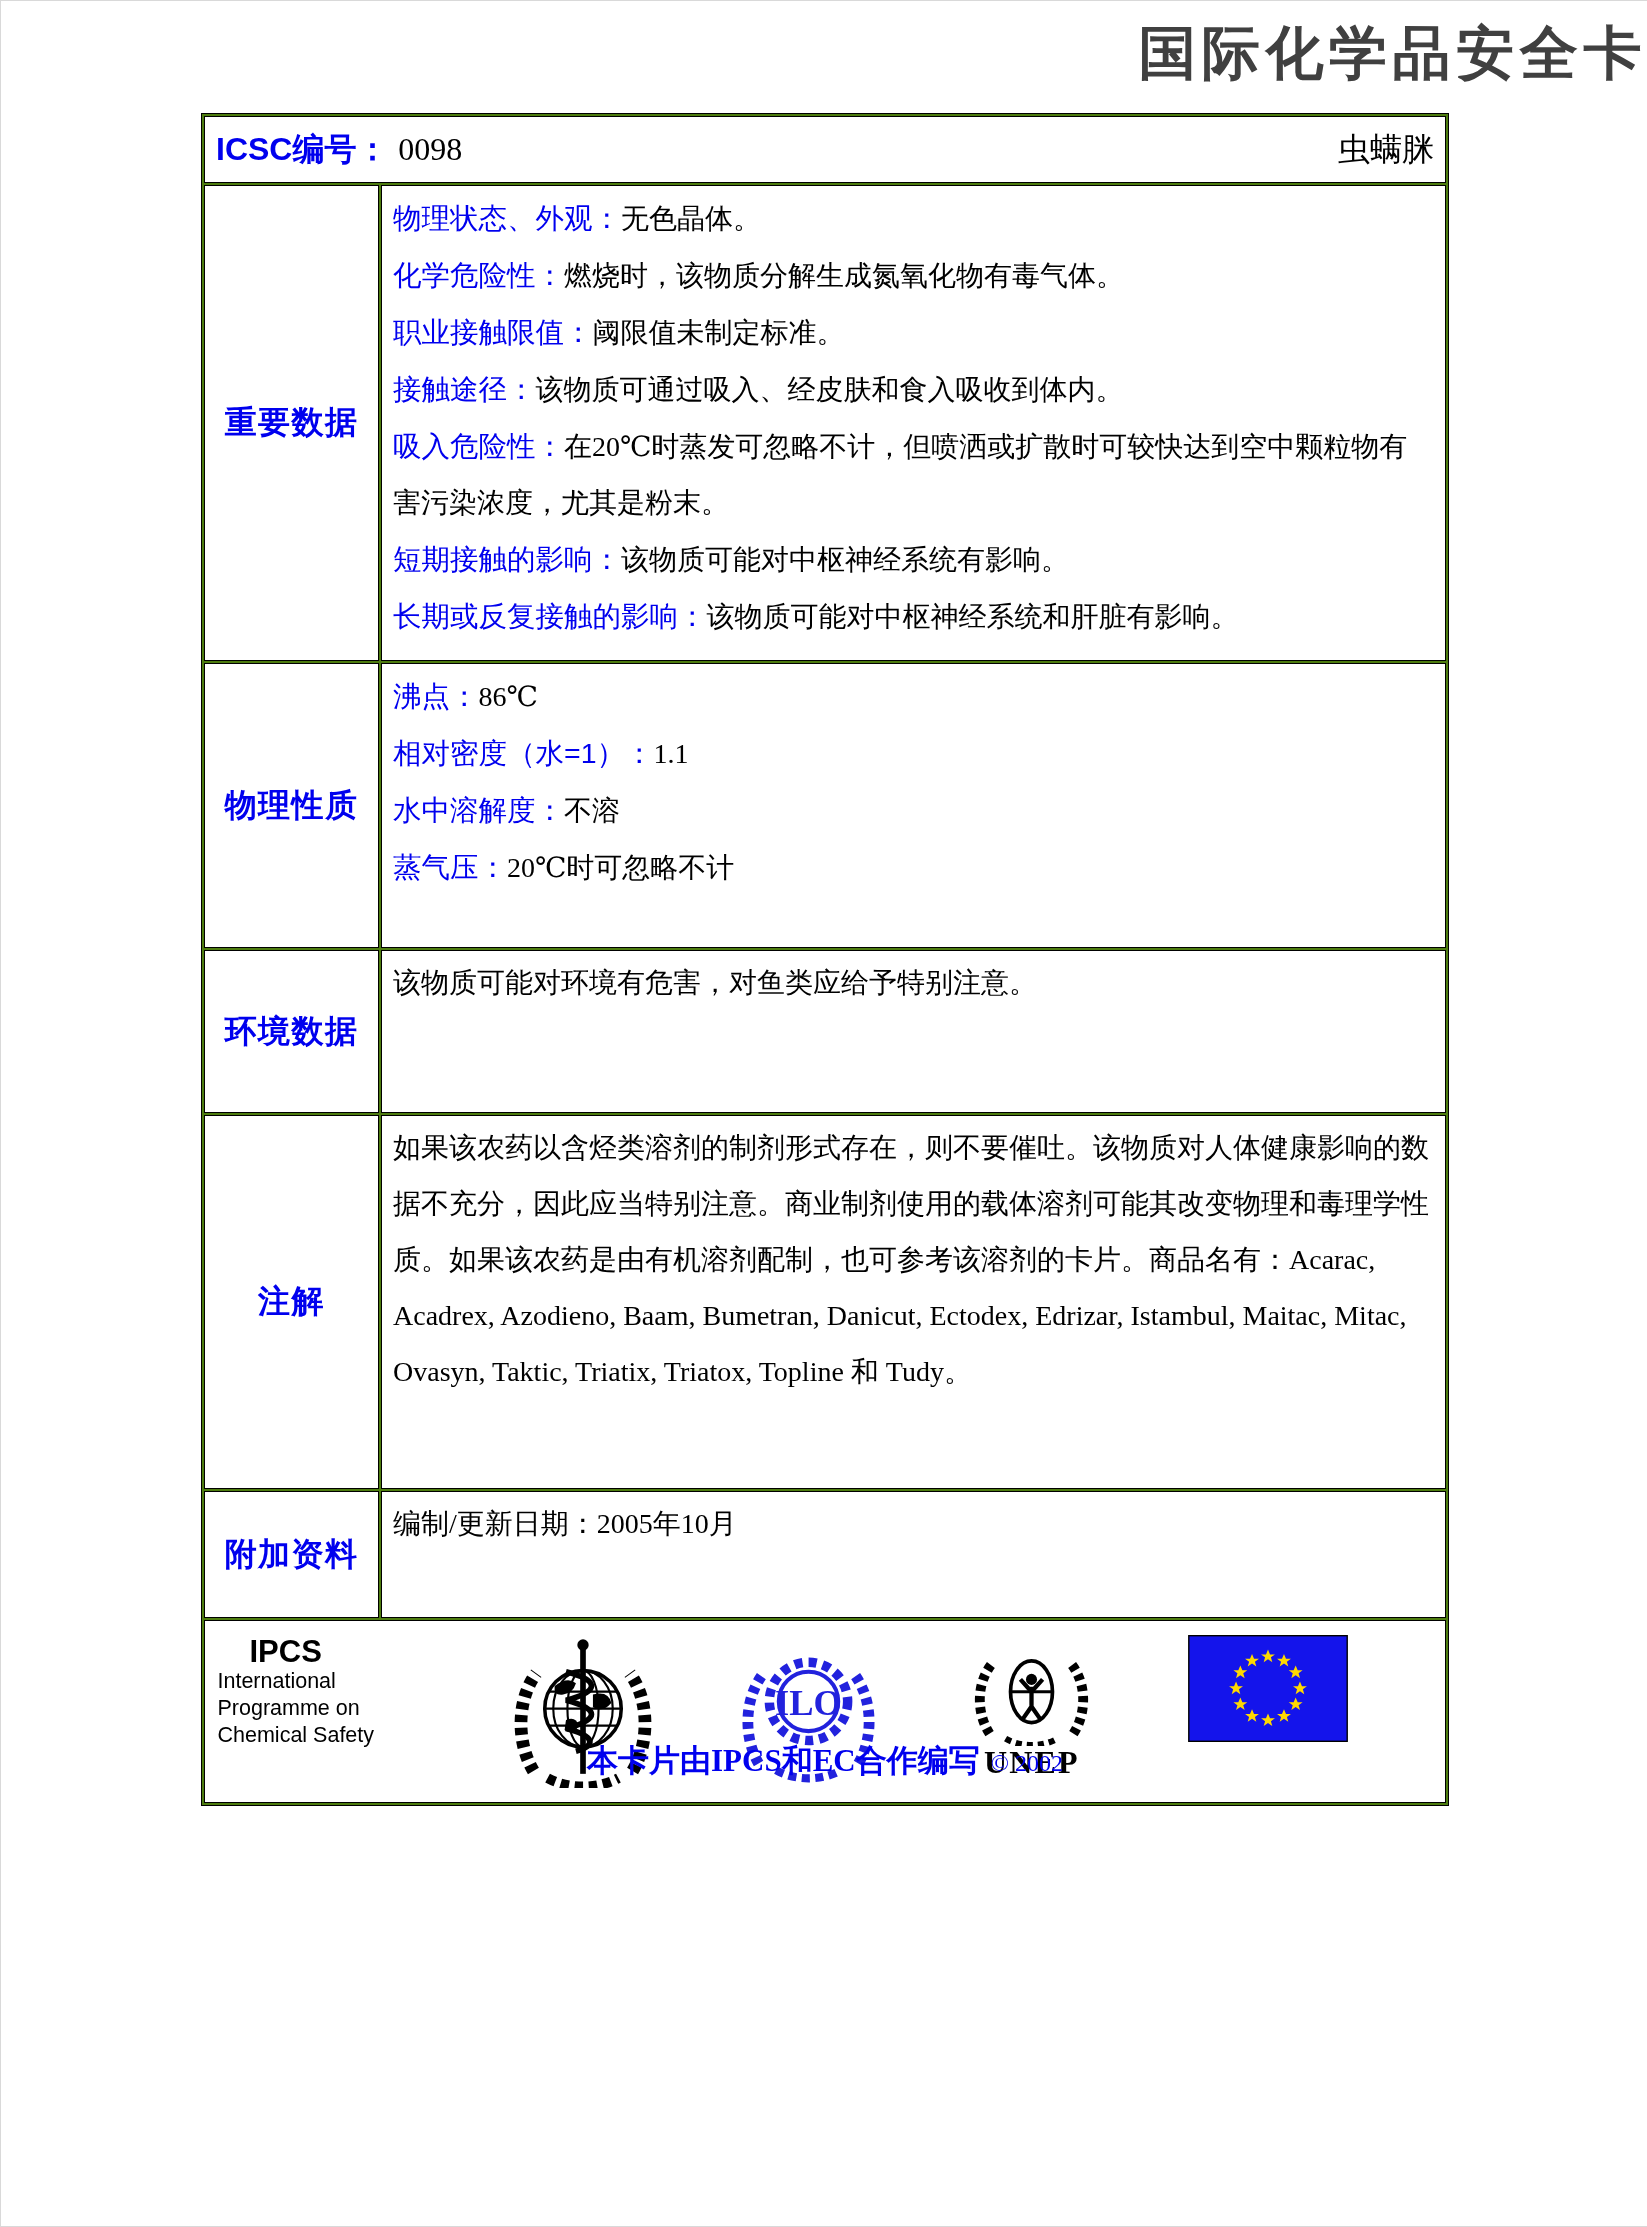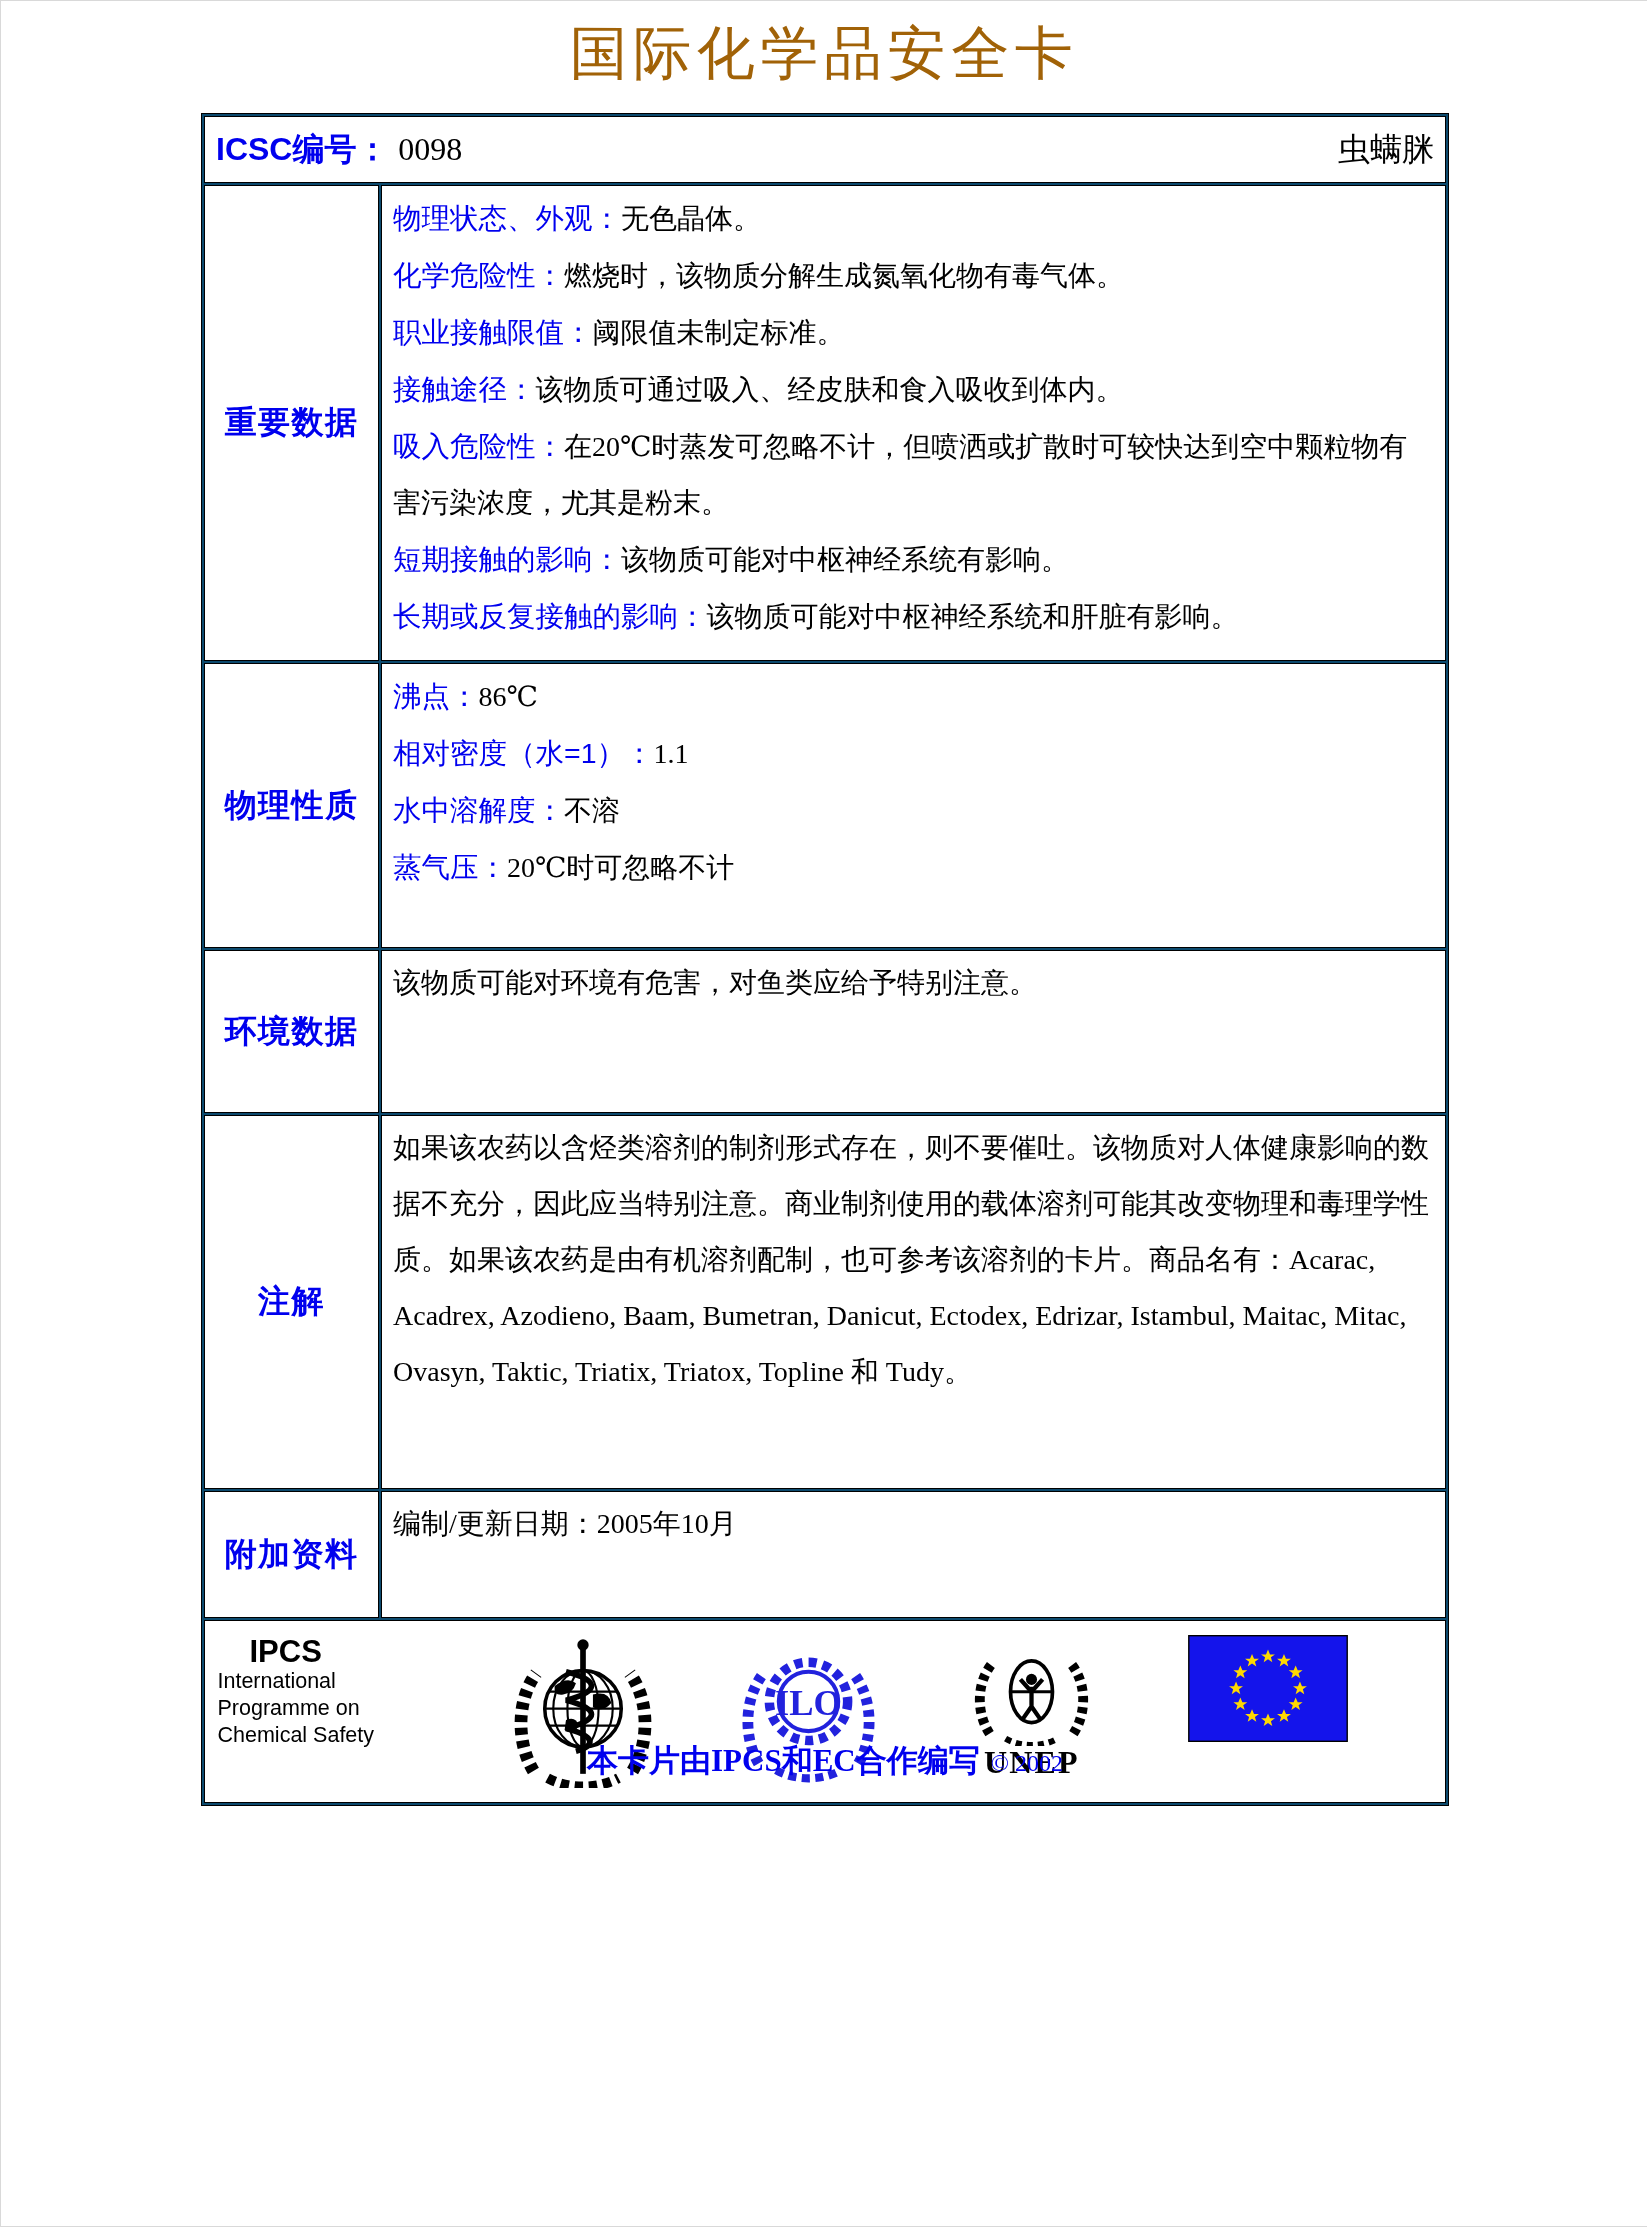--- a/index.html
+++ b/index.html
@@ -2,28 +2,28 @@
 <html style="font-size:11px"><head>
 <meta charset="utf-8">
 <style>
   html,body{margin:0;padding:0;}
   body{
     width:1648px;height:2227px;background:#ffffff;position:relative;
     box-sizing:border-box;border:1.4px solid #d9d9d9;
     font-family:"Liberation Serif","DejaVu Serif",serif;color:#000;
   }
   .doc-title{
-    margin:19.4px 0 0 0;text-align:center;color:#a16207;
+    margin:19.4px 0 0 0;text-align:right;color:#404040;
     font-family:"DejaVu Serif","Liberation Serif",serif;
-    font-size:58px;font-weight:normal;letter-spacing:5.6px;line-height:1.15;
+    font-size:58px;font-weight:bold;letter-spacing:5.6px;line-height:1.15;
   }
   table.card{
     margin:26px 0 0 200px;width:1248px;
     border-collapse:separate;border-spacing:2.8px;
-    border:1.4px solid #000;table-layout:fixed;background:#0c4a6e;
+    border:1.4px solid #000;table-layout:fixed;background:#4d7c0f;
   }
   table.card td{border:1.4px solid #000;background:#fff;box-sizing:border-box;}
   .label-col{width:175px;}
   
   .hdr{height:67px;vertical-align:middle;padding:0 11px;}
   .hdr-flex{display:flex;justify-content:space-between;align-items:center;}
   .blue-label{color:#0000ee;font-family:"Liberation Sans","DejaVu Sans",sans-serif;font-weight:bold;font-size:32px;}
   .hdr-num{font-size:32px;margin-left:9.7px;}
   .hdr-name{font-size:32px;}
   

